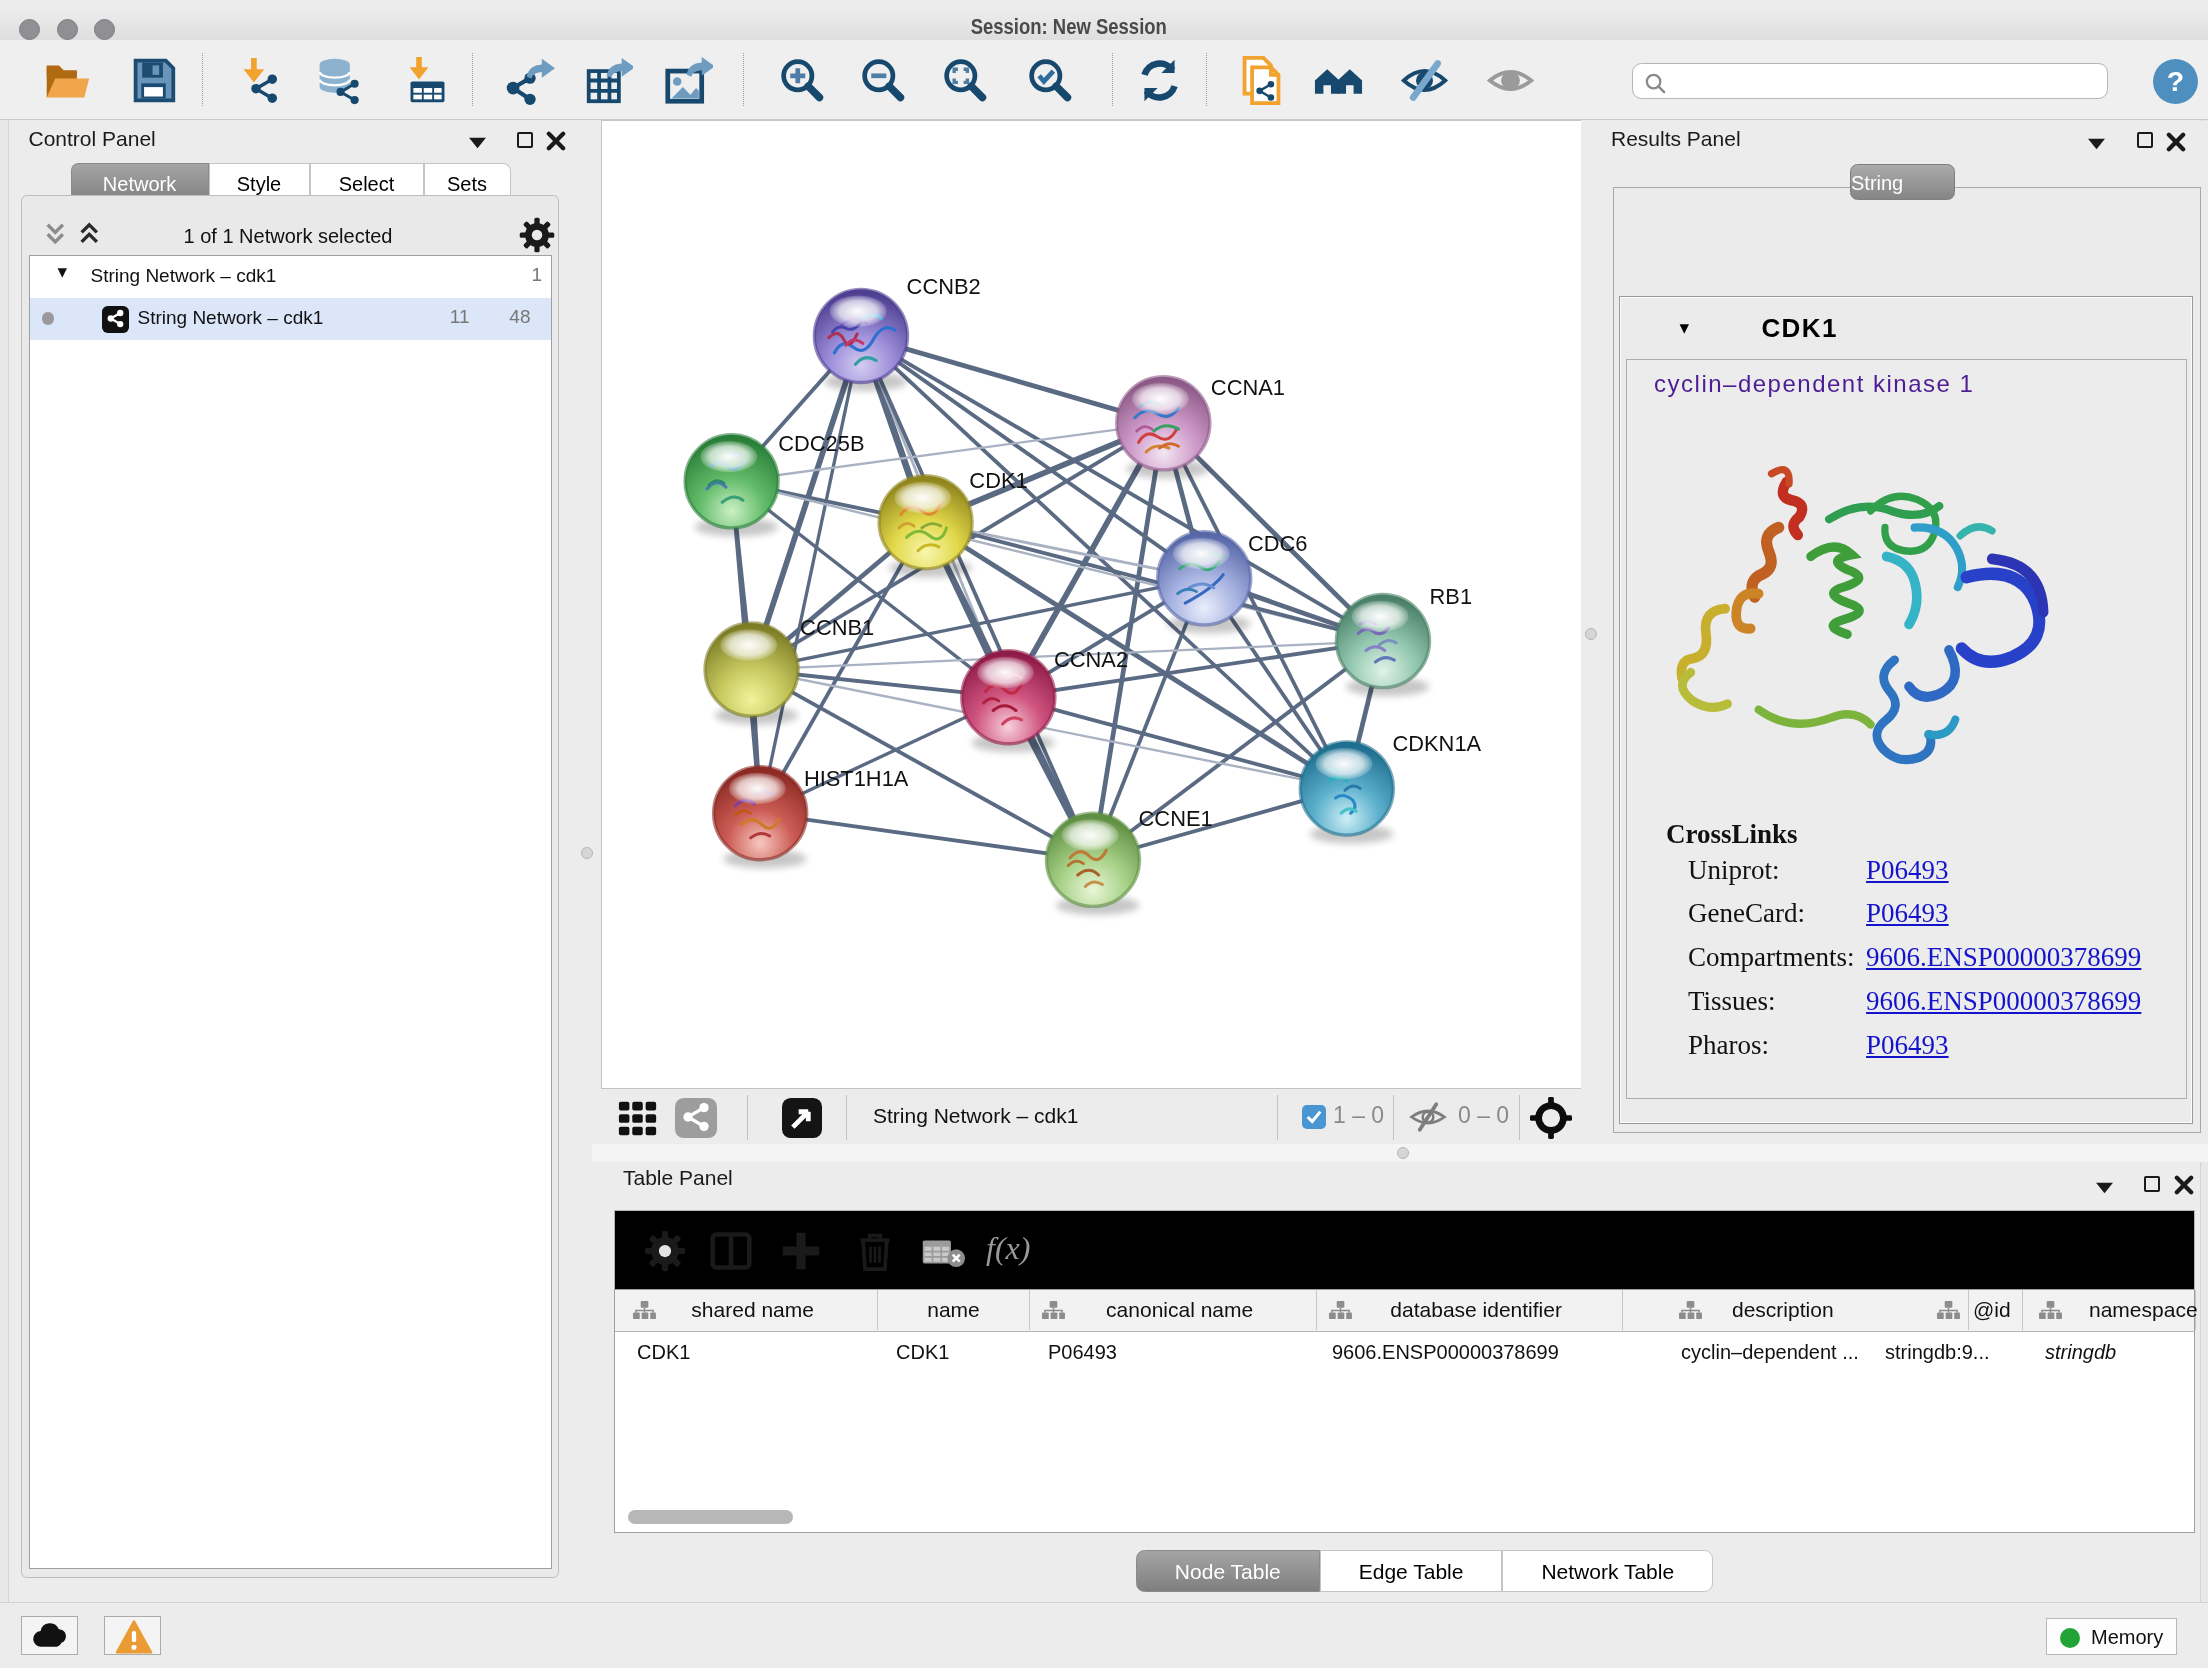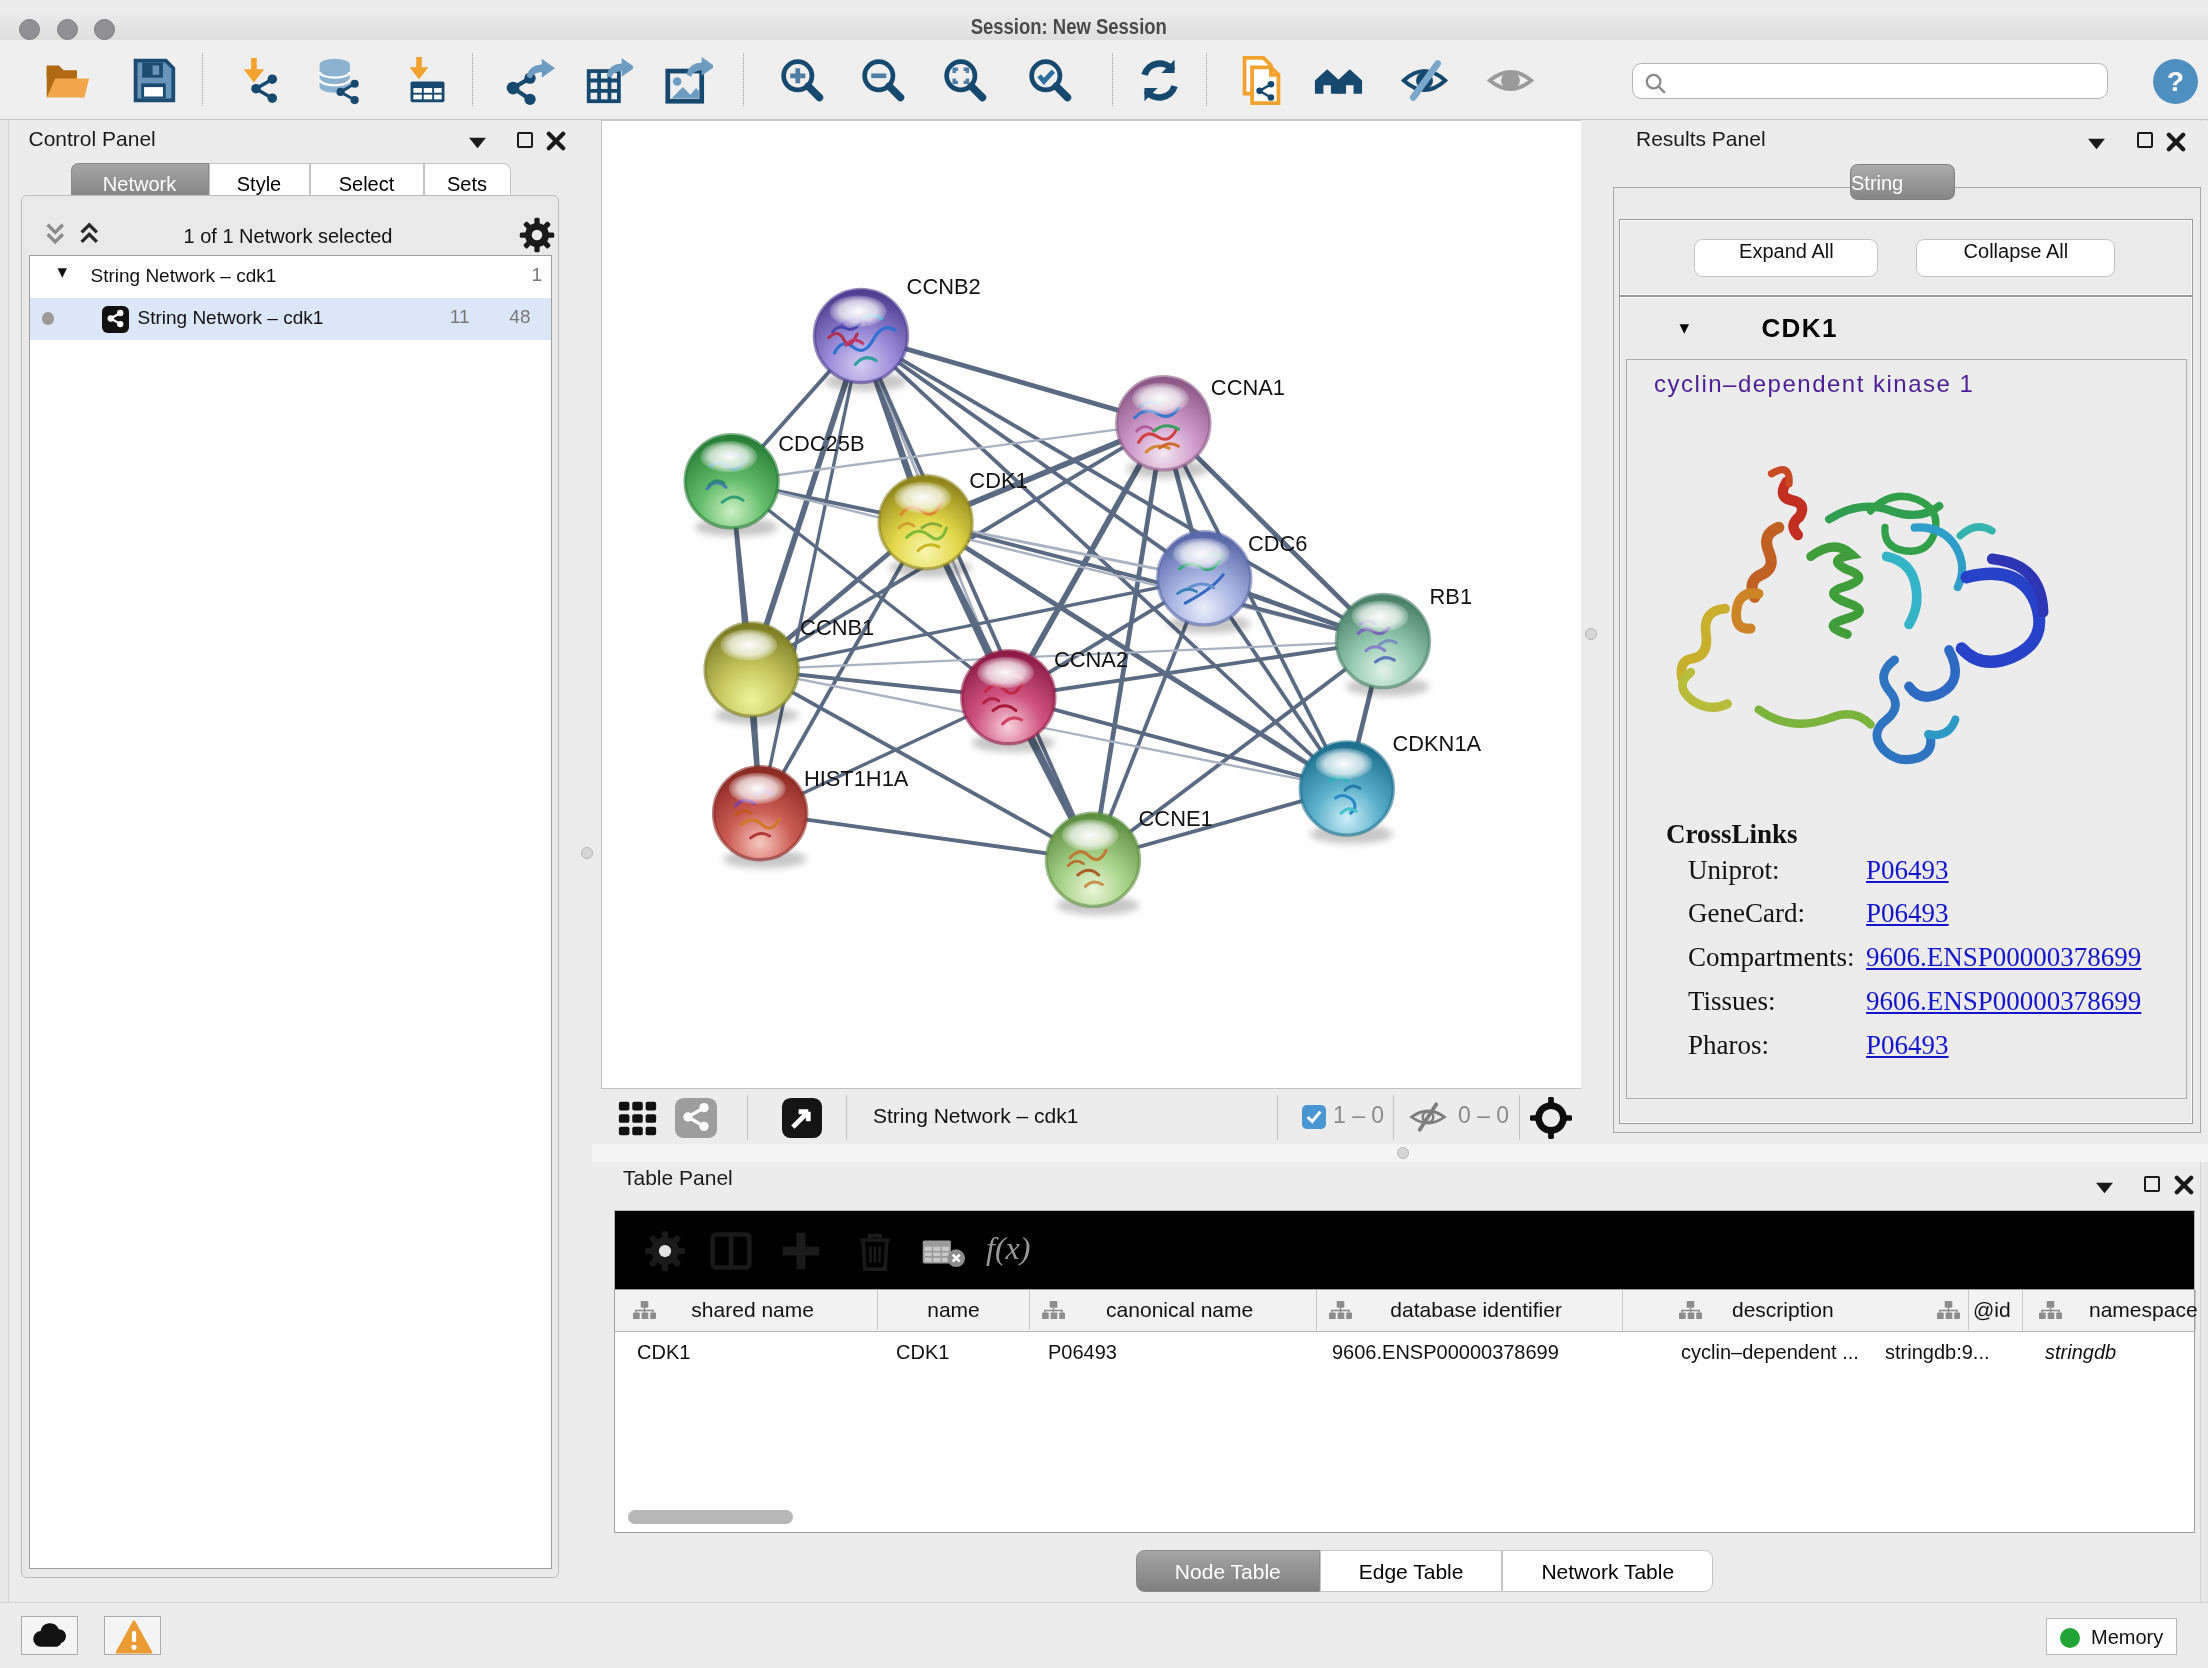--- a/index.html
+++ b/index.html
@@ -636,34 +636,30 @@
         <rect x="34" y="19" width="10" height="6" rx="1.5"></rect>
       </g>
     </svg>
 </div>
 <div id="netstrip"></div>
  <div style="position:absolute;left:1397px;top:1147px;width:12.4px;height:12.4px;border-radius:50%;background:#d6d6d6;border:1px solid #b5b5b5;"></div>
  <div style="position:absolute;left:1585px;top:628px;width:12.4px;height:12.4px;border-radius:50%;background:#d6d6d6;border:1px solid #b5b5b5;"></div>
  <div style="position:absolute;left:581px;top:847px;width:12.4px;height:12.4px;border-radius:50%;background:#d6d6d6;border:1px solid #b5b5b5;"></div>
 
 <div id="rp">
-  <div class="ptitle" style="position:absolute;left:30px;top:5.7px;">Results Panel</div>
+  <div class="ptitle" style="position:absolute;left:5px;top:5.7px;">Results Panel</div>
     <svg width="21" height="15" viewBox="0 0 22 16" style="position:absolute;left:480px;top:15px;">
       <path d="M2,3 h18 l-9,11 z" fill="#1a1a1a"></path>
     </svg>
 <div style="position:absolute;left:531px;top:11.4px;width:16px;height:16px;border:2.9px solid #1a1a1a;border-radius:1.9px;"></div>
 <svg width="20" height="20" viewBox="0 0 21 21" style="position:absolute;left:560px;top:10.5px;">
       <path d="M3,3 L18,18 M18,3 L3,18" stroke="#1a1a1a" stroke-width="4.5" stroke-linecap="round"></path>
     </svg>
   <div id="rp-stringtab">String</div>
   <div id="rp-body">
-    <div id="rp-box1">
-      <div class="rbtn" style="left:74px;width:184px;">Expand All</div>
-      <div class="rbtn" style="left:296px;width:199px;">Collapse All</div>
-    </div>
     <div id="rp-box2">
       <span style="position:absolute;left:59px;top:19px;font-size:19px;">▾</span>
       <span style="position:absolute;left:141px;top:16px;font-size:26px;letter-spacing:1.4px;font-weight:700;">CDK1</span>
       <div id="rp-inner">
         <div style="position:absolute;left:27px;top:9.5px;font-size:24px;letter-spacing:1.5px;color:#4c1d95;">cyclin–dependent kinase 1</div>
           <svg width="550" height="438" viewBox="0 0 578 460" style="position:absolute;left:0;top:0;">
 <g fill="none" stroke-linecap="round" transform="translate(4,28) scale(0.84,0.87)">
 
 <path d="M195,115 q-12,18 6,22 q20,4 10,20 q-14,10 -2,22" stroke="#c22f20" stroke-width="13"></path>
 <path d="M176,105 q24,-14 22,12" stroke="#c84a25" stroke-width="9"></path>

